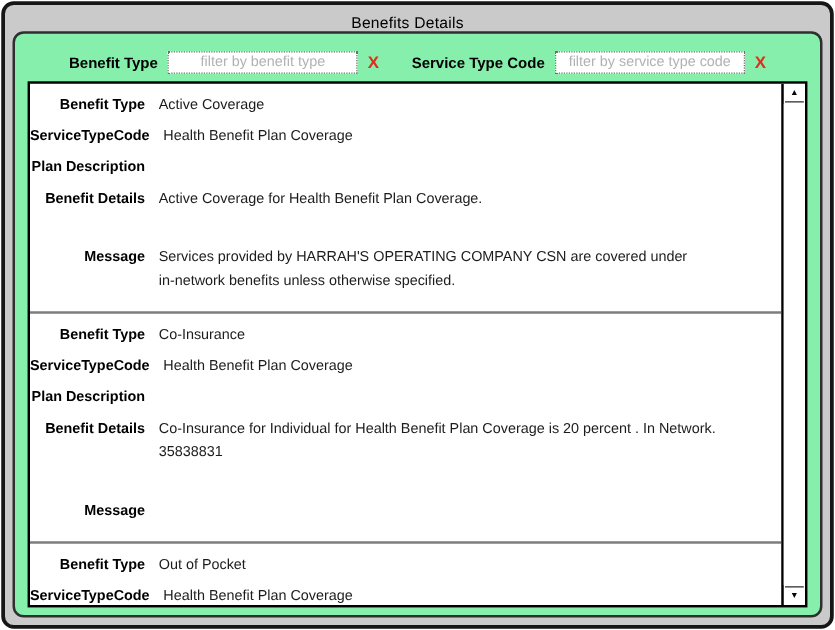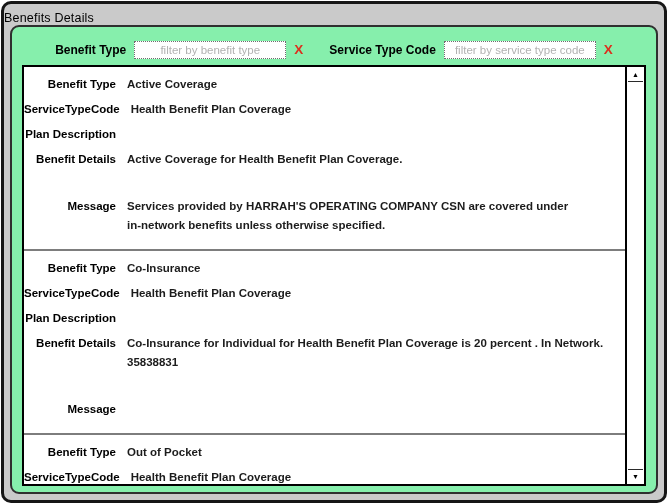--- a/index.html
+++ b/index.html
@@ -7,21 +7,21 @@
   body { font-family: "Liberation Sans", sans-serif; position: relative; }
 
   .window {
     position: absolute; inset: 1px;
     background: #cacaca;
     border: 3px solid #161616;
     border-radius: 10px;
   }
   .title-bar {
     position: absolute; top: 0; left: 0; right: 16px; height: 28px;
-    display: flex; align-items: center; justify-content: flex-start;
+    display: flex; align-items: center; justify-content: center;
   }
   .title-text {
     font-size: 12.5px; color: #000; letter-spacing: 0.2px;
   }
 
   .panel {
     position: absolute; left: 6px; right: 6px; top: 21px; bottom: 6px;
     background: #86efac;
     border: 2px solid #2f2f2f;
     border-radius: 9px;
@@ -73,21 +73,20 @@
   .field-label {
     flex: 0 0 92px; text-align: right;
     font-weight: bold; font-size: 11.5px; line-height: 19px; color: #000;
     white-space: nowrap;
   }
   .field-value {
     flex: 1; margin-left: 11px;
     font-size: 11.5px; line-height: 19px; color: #1c1c1c;
     white-space: pre-line;
     min-height: 19px;
-    font-weight: bold;
   }
 
   .scrollbar {
     position: absolute; top: 0; right: 0; bottom: 0; width: 19px;
     background: #fff;
     border-left: 2px solid #000;
   }
   .sb-btn {
     position: absolute; left: 1px; right: 1px; height: 14px;
     display: flex; align-items: center; justify-content: center;

